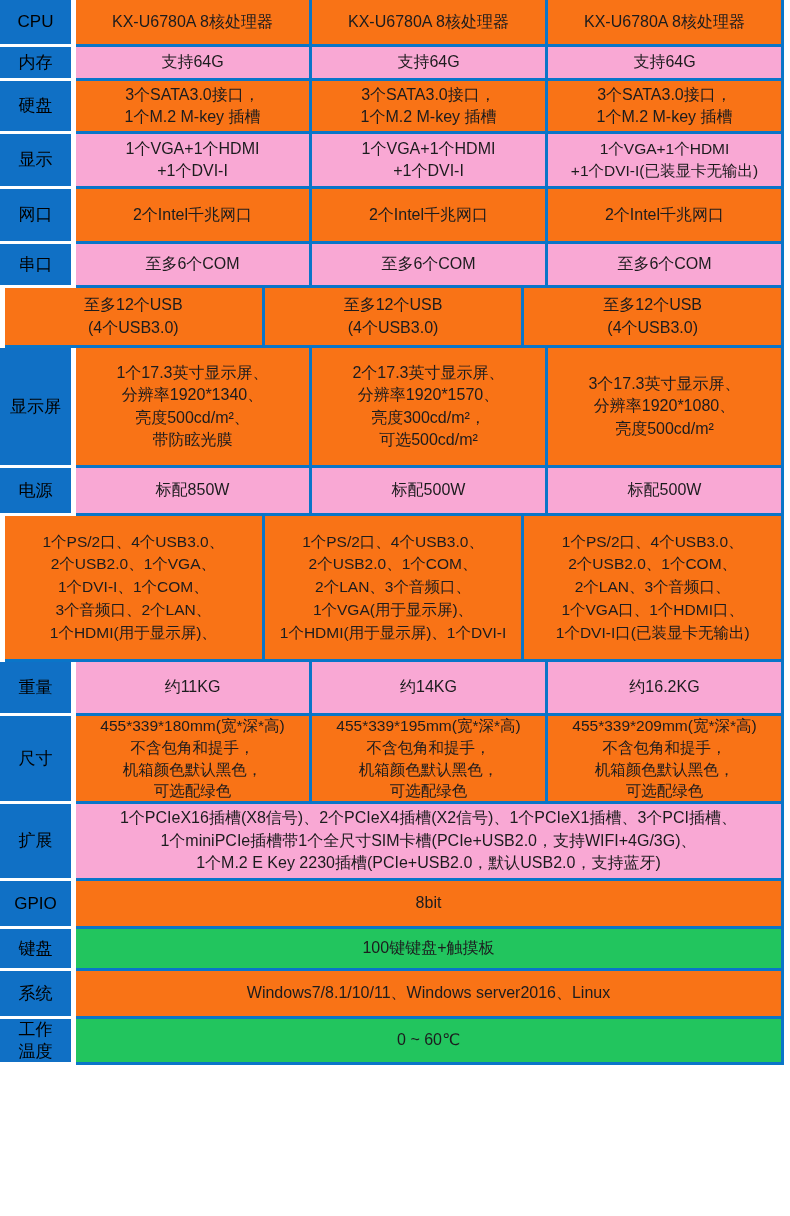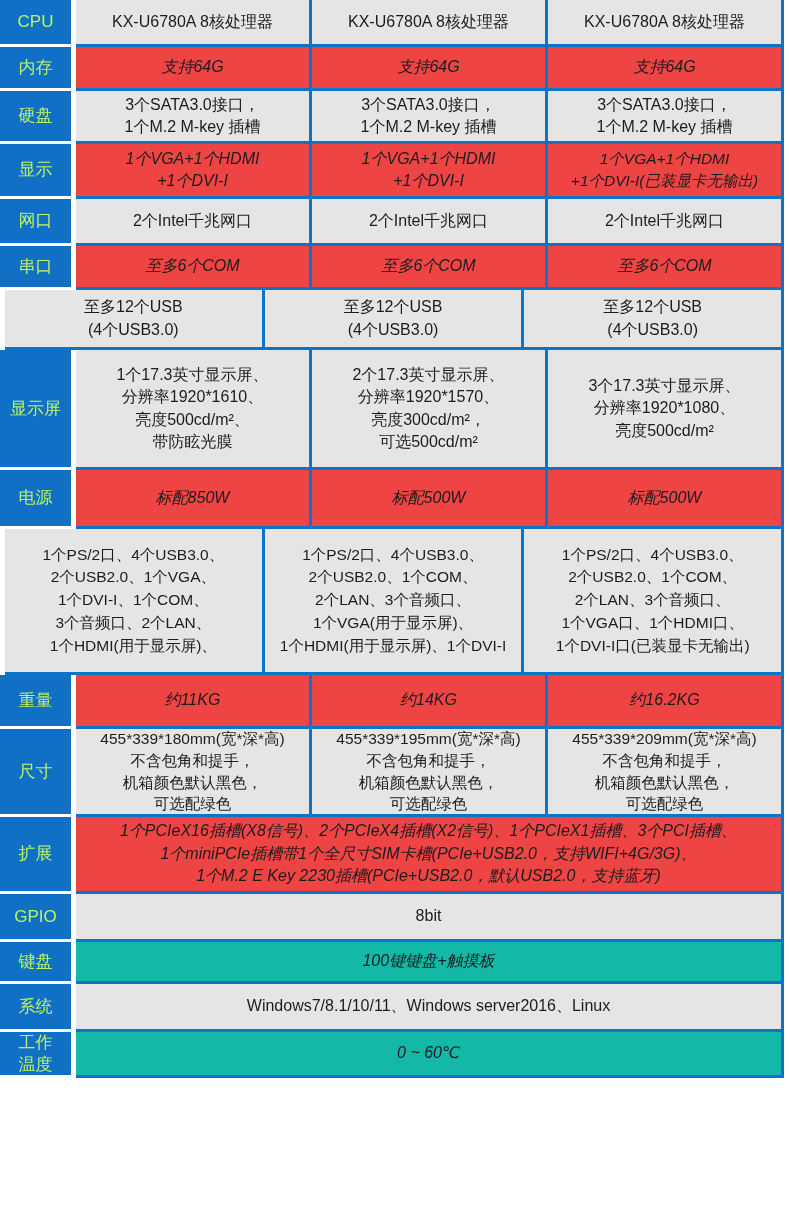--- a/index.html
+++ b/index.html
@@ -8,57 +8,57 @@
     font-family:"Liberation Sans","DejaVu Sans",sans-serif;
     color:#1c1c1e;
   }
   .spec-table{
     --blue:#1070c5;
     --line:#0a75c8;
     width:784px;
   }
   .row{display:flex;align-items:stretch;}
   .label{
-    flex:none;width:71px;background:var(--blue);color:#bef264;
+    flex:none;width:71px;background:var(--blue);color:#000000;
     display:flex;align-items:center;justify-content:center;text-align:center;
     font-size:17px;line-height:1.25;white-space:pre-line;
     margin-bottom:3px;
   }
   .cells{
     flex:1;display:flex;margin-left:5px;
     border-bottom:3px solid var(--line);
     border-right:3px solid var(--line);
   }
   .cell{
     flex:1;display:flex;align-items:center;justify-content:center;
     text-align:center;white-space:pre-line;
     font-size:16px;line-height:1.4;padding:0 4px;box-sizing:border-box;
   }
   .cell + .cell{border-left:3px solid var(--line);}
-  .row.wht .cell{background:#e5e5e5;}
-  .row.lav .cell{background:#ef4444;font-style:italic;}
-  .row.mid .cell{background:#14b8a6;font-style:italic;}
+  .row.wht .cell{background:#f97316;}
+  .row.lav .cell{background:#f9a8d4;}
+  .row.mid .cell{background:#22c55e;}
   .cell.wide{font-size:15.5px;}
   .cell.io{line-height:1.47;font-size:15.5px;}
 </style>
 </head>
 <body>
 
 <div class="spec-table">
 
   <div class="row wht" style="height:47px">
     <div class="label">CPU</div>
     <div class="cells">
       <div class="cell">KX-U6780A 8核处理器</div>
       <div class="cell">KX-U6780A 8核处理器</div>
       <div class="cell">KX-U6780A 8核处理器</div>
     </div>
   </div>
 
-  <div class="row lav" style="height:44px">
+  <div class="row lav" style="height:34px">
     <div class="label">内存</div>
     <div class="cells">
       <div class="cell">支持64G</div>
       <div class="cell">支持64G</div>
       <div class="cell">支持64G</div>
     </div>
   </div>
 
   <div class="row wht" style="height:53px">
     <div class="label">硬盘</div>
@@ -77,21 +77,21 @@
     <div class="cells">
       <div class="cell">1个VGA+1个HDMI
 +1个DVI-I</div>
       <div class="cell">1个VGA+1个HDMI
 +1个DVI-I</div>
       <div class="cell wide">1个VGA+1个HDMI
 +1个DVI-I(已装显卡无输出)</div>
     </div>
   </div>
 
-  <div class="row wht" style="height:47px">
+  <div class="row wht" style="height:55px">
     <div class="label">网口</div>
     <div class="cells">
       <div class="cell">2个Intel千兆网口</div>
       <div class="cell">2个Intel千兆网口</div>
       <div class="cell">2个Intel千兆网口</div>
     </div>
   </div>
 
   <div class="row lav" style="height:44px">
     <div class="label">串口</div>
@@ -110,34 +110,34 @@
 (4个USB3.0)</div>
       <div class="cell">至多12个USB
 (4个USB3.0)</div>
     </div>
   </div>
 
   <div class="row wht" style="height:120px">
     <div class="label">显示屏</div>
     <div class="cells">
       <div class="cell">1个17.3英寸显示屏、
-分辨率1920*1610、
+分辨率1920*1340、
 亮度500cd/m²、
 带防眩光膜</div>
       <div class="cell">2个17.3英寸显示屏、
 分辨率1920*1570、
 亮度300cd/m²，
 可选500cd/m²</div>
       <div class="cell">3个17.3英寸显示屏、
 分辨率1920*1080、
 亮度500cd/m²</div>
     </div>
   </div>
 
-  <div class="row lav" style="height:59px">
+  <div class="row lav" style="height:48px">
     <div class="label">电源</div>
     <div class="cells">
       <div class="cell">标配850W</div>
       <div class="cell">标配500W</div>
       <div class="cell">标配500W</div>
     </div>
   </div>
 
   <div class="row wht" style="height:146px">
     <div class="cells">

